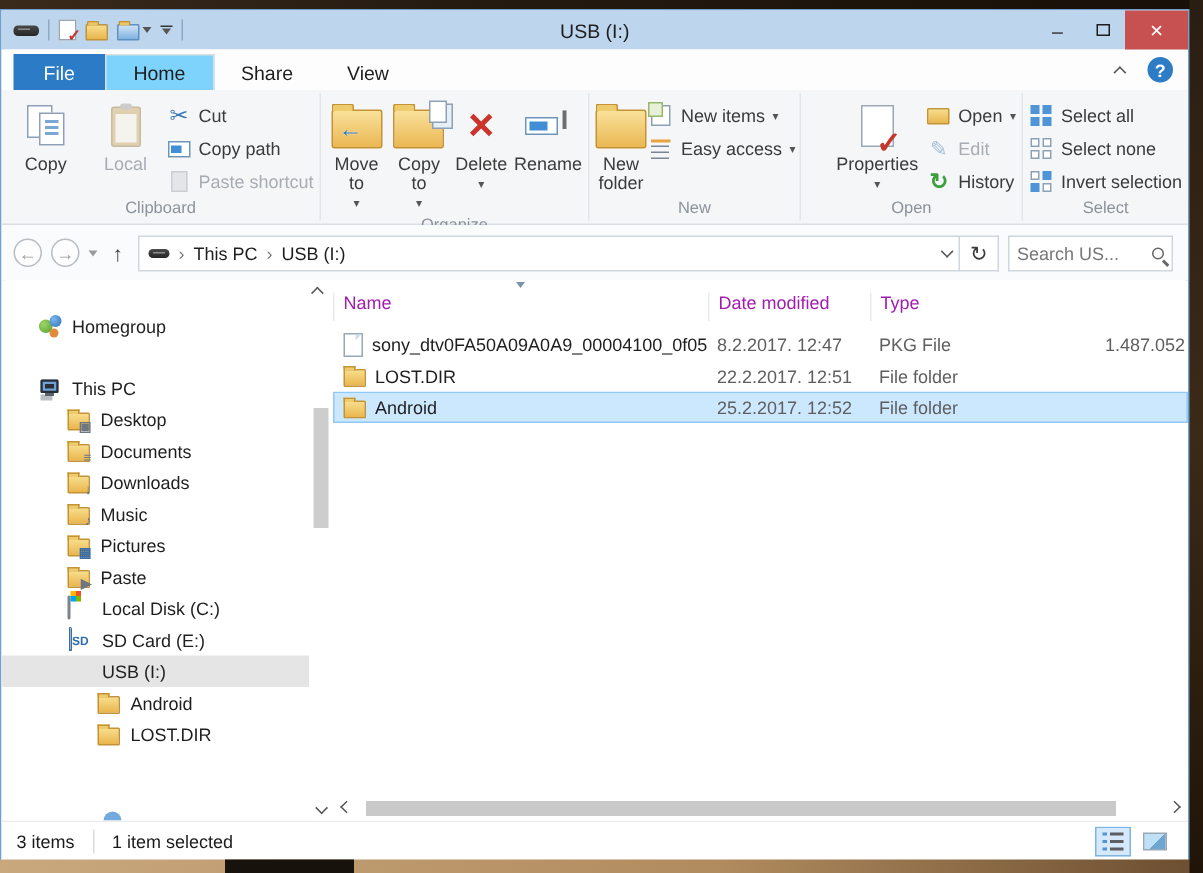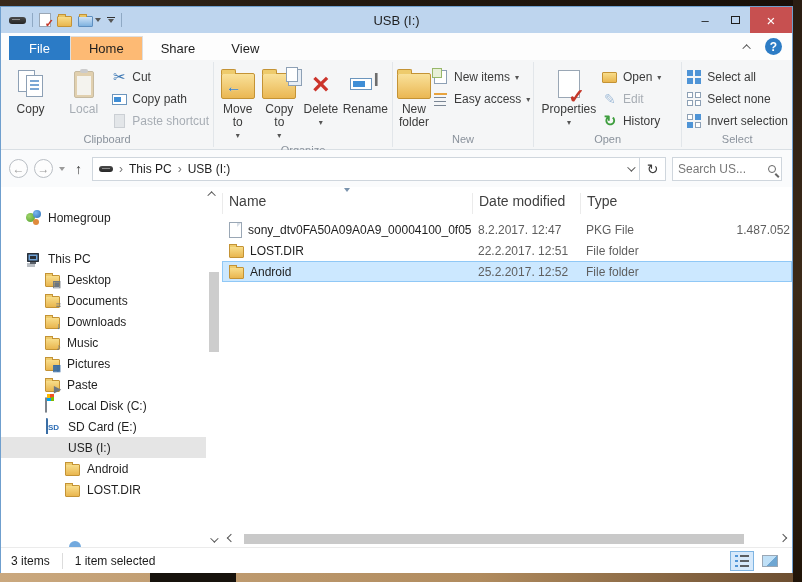--- a/index.html
+++ b/index.html
@@ -38,21 +38,21 @@
   .chev.left { transform:rotate(135deg); }
   .chev.right { transform:rotate(-45deg); }
   .tri-down { display:inline-block; width:0; height:0; border-left:3.5px solid transparent; border-right:3.5px solid transparent; border-top:4px solid #555; }
   .qat-custom { display:flex; flex-direction:column; align-items:center; gap:1px; }
   .qat-custom .bar { width:8px; height:1.5px; background:#333; }
 
   
   .tabrow { height:27px; background:#fdfdfd; display:flex; align-items:flex-end; padding-left:8px; position:relative; flex:0 0 auto; }
   .tab { height:24px; padding:0 18px; display:flex; align-items:center; font-size:13px; color:#1e1e1e; }
   .tab.file { background:#2b7bc6; color:#fff; padding:0 20px; height:24px; }
-  .tab.home { background:#fdba74; border:1px solid #dcdfe2; border-bottom:none; }
+  .tab.home { background:#7dd3fc; border:1px solid #dcdfe2; border-bottom:none; }
   .tabrow-right { position:absolute; right:10px; top:5px; display:flex; align-items:center; gap:14px; }
   .help-btn { width:17px; height:17px; border-radius:50%; background:#2d7cc5; color:#fff; font-size:12px; font-weight:bold; display:flex; align-items:center; justify-content:center; }
 
   
   .ribbon { height:90px; background:#f5f6f7; border-bottom:1px solid #d9dfe4; display:flex; flex:0 0 auto; }
   .rgroup { display:flex; flex-direction:column; padding:4px 4px 0 4px; }
   .rgroup-body { flex:1; display:flex; align-items:flex-start; gap:2px; }
   .rgroup-label { height:18px; text-align:center; font-size:11px; color:#8a929c; line-height:16px; }
   .rsep { width:1px; background:#e2e6ea; margin:2px 0; }
   .bigbtn { width:52px; display:flex; flex-direction:column; align-items:center; padding-top:3px; font-size:12px; color:#3b3b3b; text-align:center; line-height:13px; }
@@ -141,21 +141,21 @@
 
   
   .vscroll { width:16px; flex:0 0 auto; position:relative; background:#fff; }
   .vscroll .arrow { position:absolute; left:4px; color:#636363; }
   .vscroll .a-up { top:4px; }
   .vscroll .a-down { bottom:4px; }
   .vscroll .thumb { position:absolute; left:3px; top:85px; width:10px; height:80px; background:#cdcdcd; }
 
   
   .mainlist { flex:1; display:flex; flex-direction:column; min-width:0; position:relative; }
-  .lheader { height:27px; display:grid; grid-template-columns:250px 108px 108px 1fr; align-items:end; font-size:14px; color:#404040; flex:0 0 auto; position:relative; }
+  .lheader { height:27px; display:grid; grid-template-columns:250px 108px 108px 1fr; align-items:end; font-size:12px; color:#a21caf; flex:0 0 auto; position:relative; }
   .lheader .hcell { padding:0 6px 5px 6px; border-left:1px solid #ebebeb; }
   .lheader .hcell:first-child { border-left:none; padding-left:26px; }
   .lheader .hcell.size { text-align:right; padding-right:38px; }
   .sort-ind { position:absolute; top:1px; left:122px; }
   .rows { flex:1; padding-top:5px; }
   .frow { height:21px; display:grid; grid-template-columns:250px 108px 108px 1fr; align-items:center; font-size:12px; color:#5f5f5f; }
   .frow .name { color:#1e1e1e; display:flex; align-items:center; gap:6px; padding-left:7px; overflow:hidden; white-space:nowrap; }
   .frow .cell { padding:0 6px; white-space:nowrap; overflow:hidden; }
   .frow .size { text-align:right; padding-right:2px; }
   .frow.selected { background:#cce8ff; box-shadow:inset 0 0 0 1px #90c8f6; }
@@ -330,21 +330,21 @@
               <span class="drop">▾</span>
           </div>
         </div>
       </div>
       <div class="rgroup-label">New</div>
     </div>
     <div class="rsep"></div>
 
     <div class="rgroup" style="width:150px;">
       <div class="rgroup-body">
-        <div class="bigbtn" style="width:62px;">
+        <div class="bigbtn" style="width:62px;margin-left:16px;">
           <span class="ic">
               <span class="ic-props"></span>
             </span>
           <span>Properties</span>
             <span class="drop">▾</span>
         </div>
         <div class="smallcol">
           <div class="smallbtn">
             <span class="sic">
                 <span class="sic-openfold"></span>

